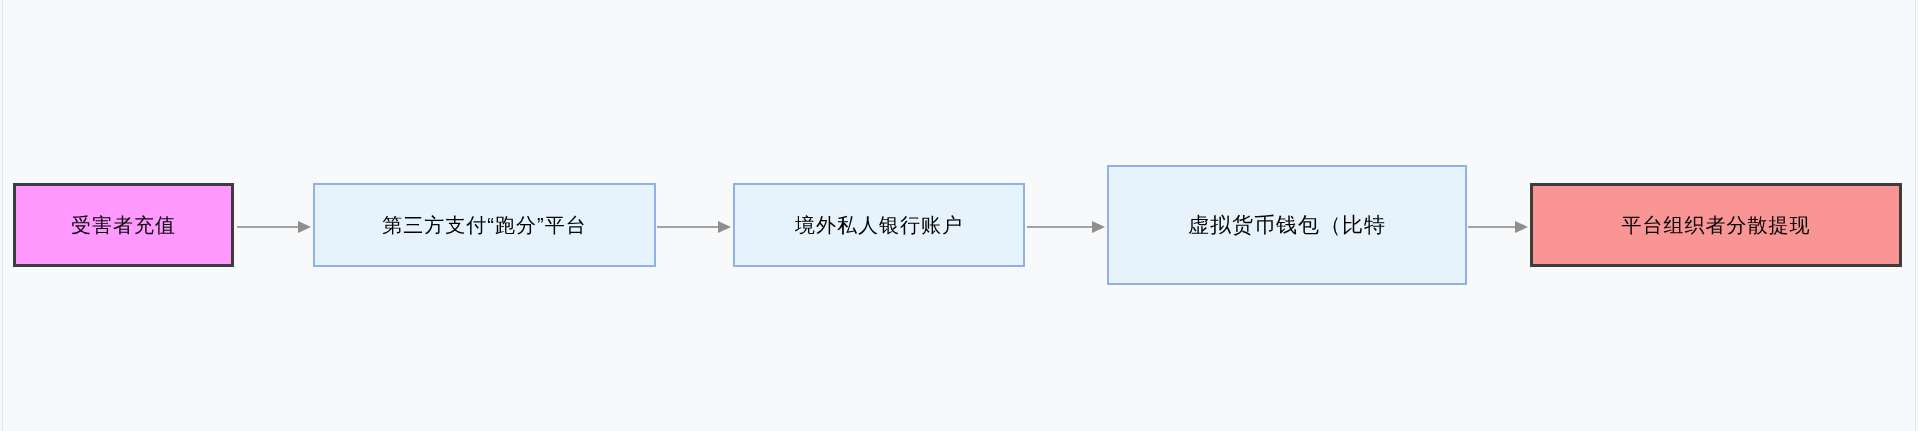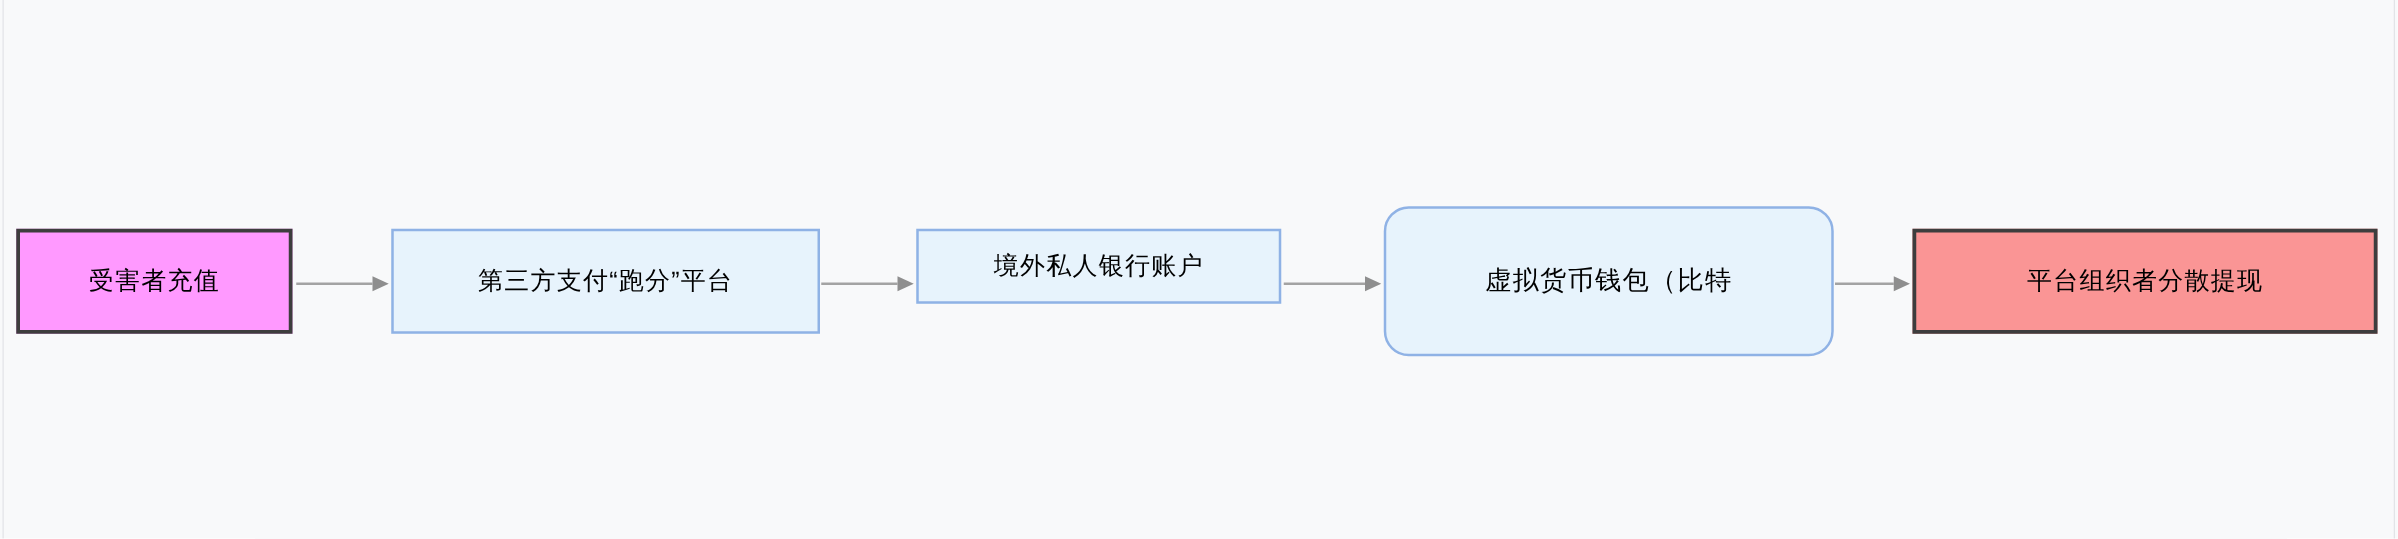--- a/index.html
+++ b/index.html
@@ -37,22 +37,22 @@
     font-size: 20px;
     letter-spacing: 1px;
     line-height: 32px;
     border-style: solid;
   }
   .node.endpoint { border-width: 3px; }   
   .node.process  { border-width: 2px; }   
 
   .node-1 { left: 13px;   top: 183px; width: 221px; height: 84px;  }
   .node-2 { left: 313px;  top: 183px; width: 343px; height: 84px;  }
-  .node-3 { left: 733px;  top: 183px; width: 292px; height: 60px;  }
-  .node-4 { left: 1107px; top: 165px; width: 360px; height: 120px; font-size: 21px; border-radius: 20px; }
+  .node-3 { left: 733px;  top: 183px; width: 292px; height: 84px;  }
+  .node-4 { left: 1107px; top: 165px; width: 360px; height: 120px; font-size: 21px; }
   .node-5 { left: 1530px; top: 183px; width: 372px; height: 84px;  }
 
   .edge {
     position: absolute;
     top: 226px;
     height: 2px;
     background: #a3a3a3;
   }
   .edge::after {
     content: "";

